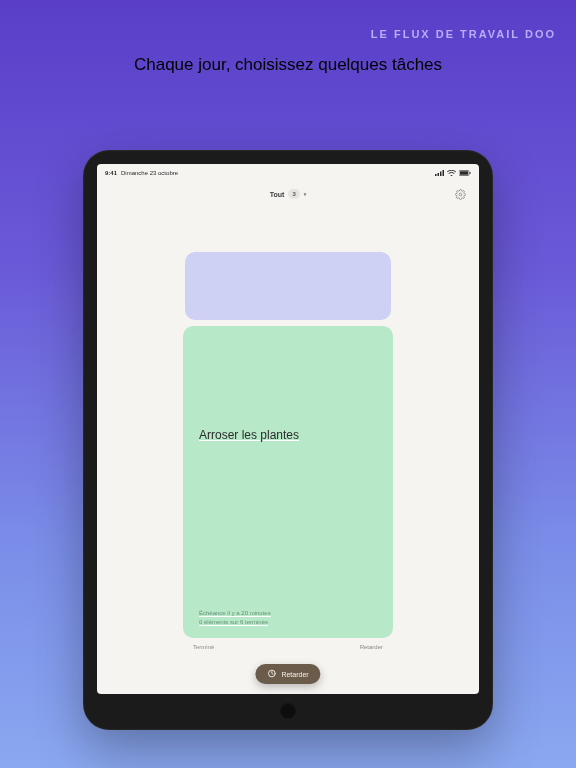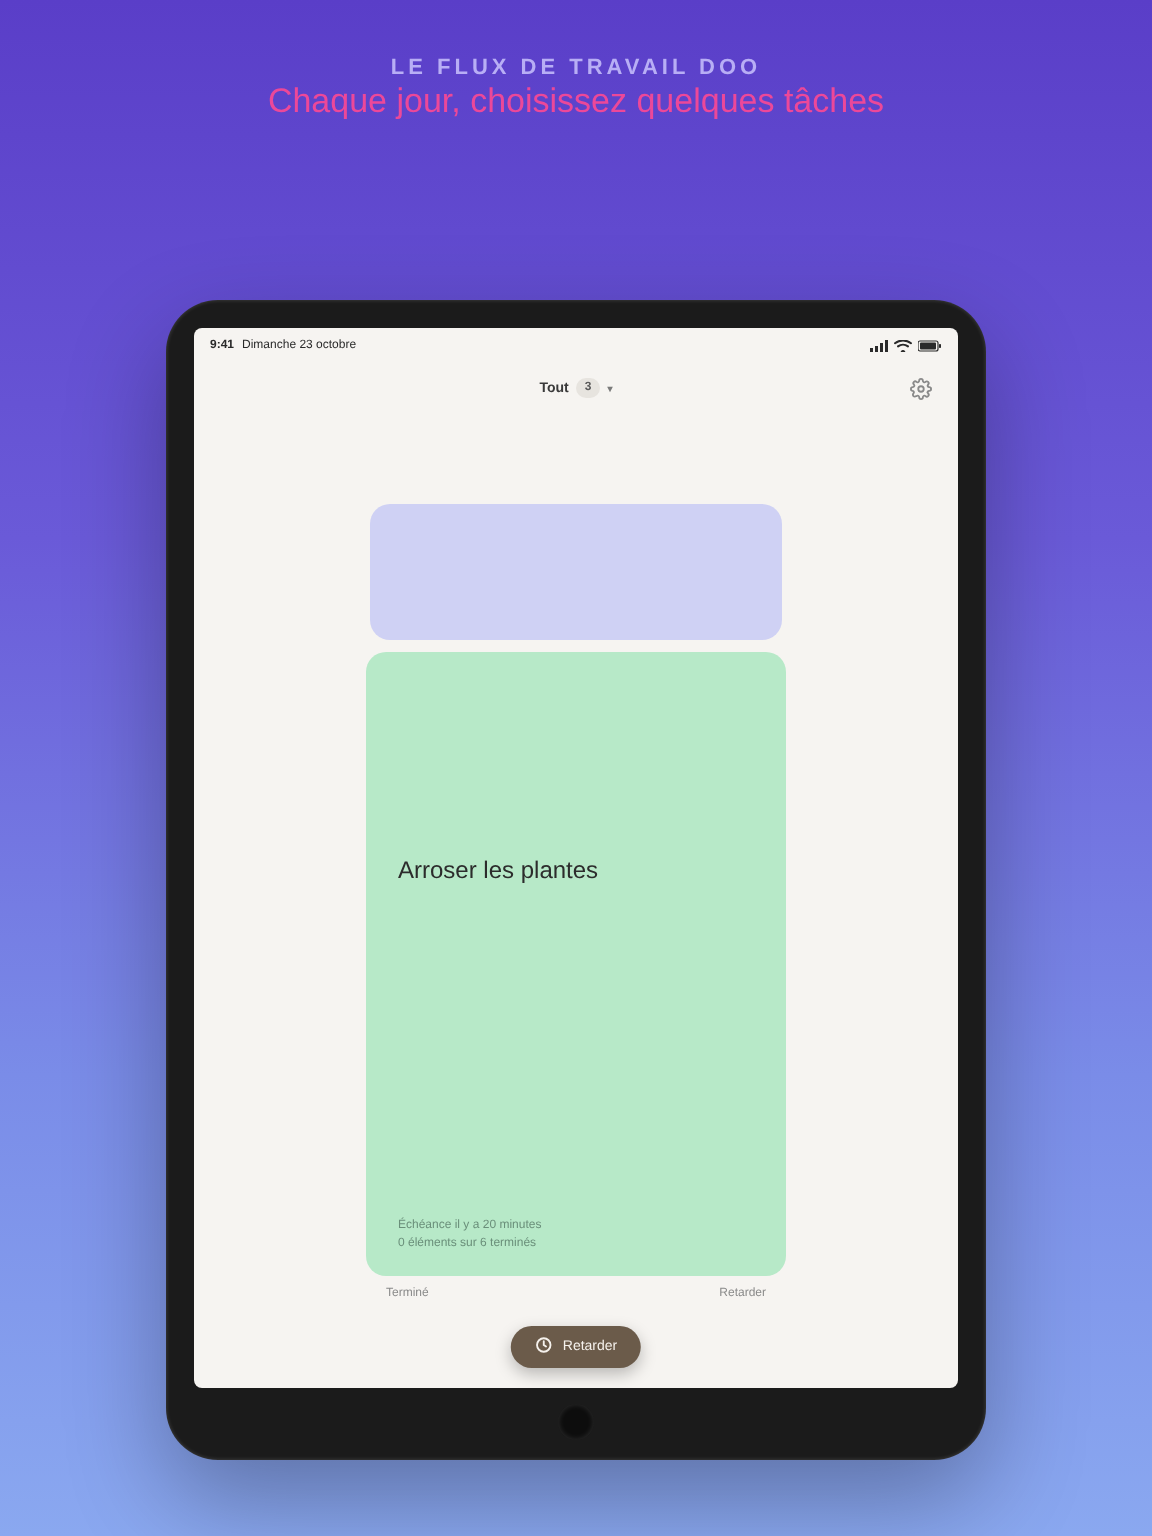--- a/index.html
+++ b/index.html
@@ -13,27 +13,28 @@
   .promo {
     text-align: center;
     padding: 28px 20px 0 20px;
   }
   .promo .eyebrow {
     font-size: 11px;
     letter-spacing: 2px;
     color: #b8aef5;
     font-weight: 600;
     text-transform: uppercase;
+    text-align: right;
   }
   .promo .headline {
     font-size: 17px;
     font-weight: 400;
     line-height: 1.35;
-    margin-top: 0;
-    color: #ec4899;
+    margin-top: 14px;
+    color: #000000;
   }
   
   .ipad {
     position: absolute;
     left: 50%;
     top: 150px;
     transform: translateX(-50%);
     width: 410px;
     height: 580px;
     background: #1b1b1b;
@@ -114,20 +115,21 @@
   .stack-area {
     position: absolute;
     top: 88px;
     left: 50%;
     transform: translateX(-50%);
     width: 210px;
   }
   .card {
     border-radius: 10px;
     position: relative;
+    text-decoration: underline;
   }
   .card-back {
     background: #cfd1f4;
     height: 68px;
     width: 206px;
     margin: 0 auto;
   }
   .card-front {
     background: #b7e9c8;
     height: 312px;

